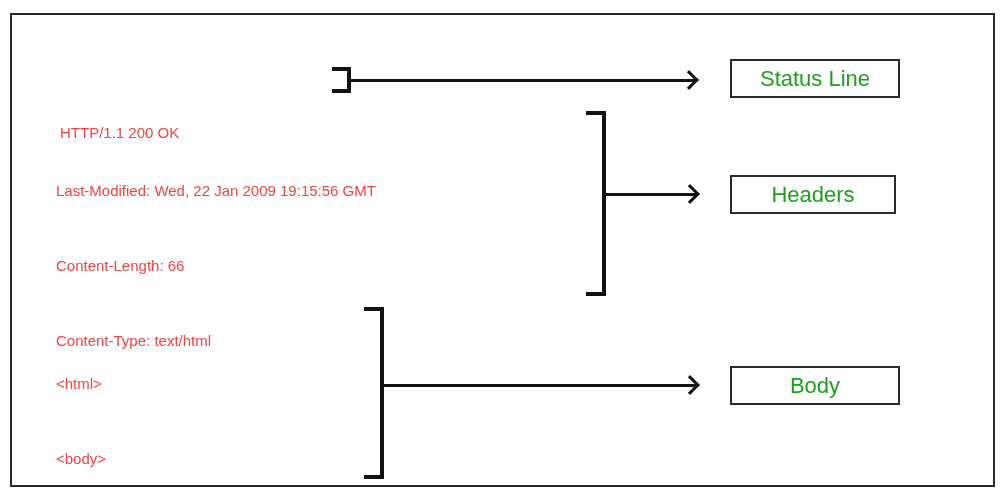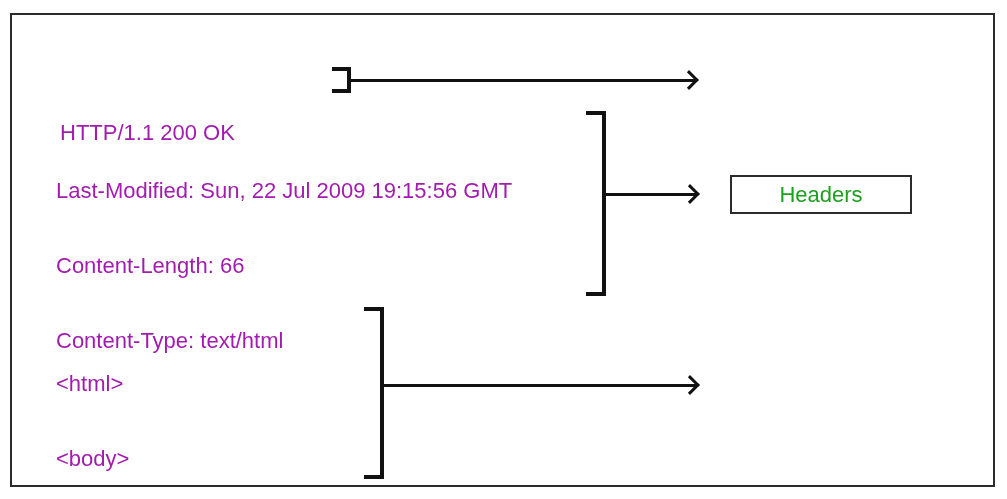--- a/index.html
+++ b/index.html
@@ -21,22 +21,22 @@
     top: 13px;
     width: 985px;
     height: 474px;
     border: 2px solid #2b2b2b;
     background: #ffffff;
     box-sizing: border-box;
   }
 
   .msg-text {
     position: absolute;
-    color: #a21caf;
-    font-size: 22px;
+    color: #ef4444;
+    font-size: 15px;
     line-height: 25px;
     white-space: pre;
     font-family: "Liberation Sans", sans-serif;
   }
 
   #status-line-text { left: 48px; top: 55px; }
   #headers-text     { left: 44px; top: 113px; }
   #body-text        { left: 44px; top: 306px; }
 
   .msg-text .line { display: block; height: 25px; }
@@ -48,21 +48,21 @@
     background: #ffffff;
     color: #1ea01e;
     font-size: 22px;
     display: flex;
     align-items: center;
     justify-content: center;
     box-sizing: border-box;
     font-family: "Liberation Sans", sans-serif;
   }
   #box-status-line { left: 718px; top: 44px;  width: 170px; height: 39px; }
-  #box-headers     { left: 718px; top: 160px; width: 182px; height: 39px; }
+  #box-headers     { left: 718px; top: 160px; width: 166px; height: 39px; }
   #box-body        { left: 718px; top: 351px; width: 170px; height: 39px; }
 
   
   .bracket {
     position: absolute;
     border: 4px solid #111111;
     border-left: none;
     box-sizing: border-box;
     background: transparent;
   }
@@ -96,21 +96,21 @@
 </head>
 <body>
 
 <div id="diagram-frame">
 
   <div class="msg-text" id="status-line-text">
     <span class="line">HTTP/1.1 200 OK</span>
   </div>
 
   <div class="msg-text" id="headers-text">
-    <span class="line">Last-Modified: Sun, 22 Jul 2009 19:15:56 GMT</span>
+    <span class="line">Last-Modified: Wed, 22 Jan 2009 19:15:56 GMT</span>
     <span class="line">Content-Length: 66</span>
     <span class="line">Content-Type: text/html</span>
     
   </div>
 
   <div class="msg-text" id="body-text">
     <span class="line">&lt;html&gt;</span>
     <span class="line">&lt;body&gt;</span>
     
     
@@ -123,17 +123,23 @@
 
   <div class="arrow-line" id="arrow-line-status-line"></div>
   <div class="arrow-head" id="arrow-head-status-line"></div>
 
   <div class="arrow-line" id="arrow-line-headers"></div>
   <div class="arrow-head" id="arrow-head-headers"></div>
 
   <div class="arrow-line" id="arrow-line-body"></div>
   <div class="arrow-head" id="arrow-head-body"></div>
 
+  <div class="label-box" id="box-status-line">
+    <span>Status Line</span>
+  </div>
   <div class="label-box" id="box-headers">
     <span>Headers</span>
+  </div>
+  <div class="label-box" id="box-body">
+    <span>Body</span>
   </div>
 
 </div>
 
 </body></html>

